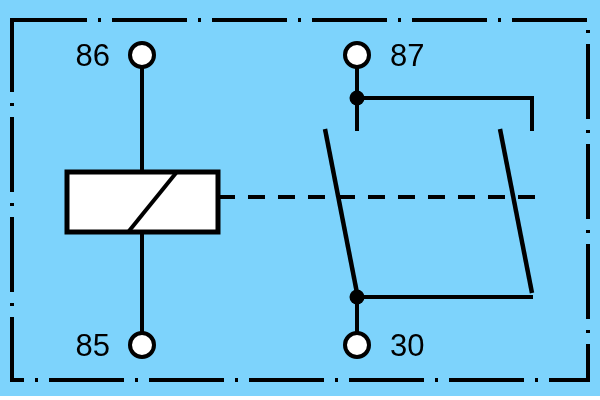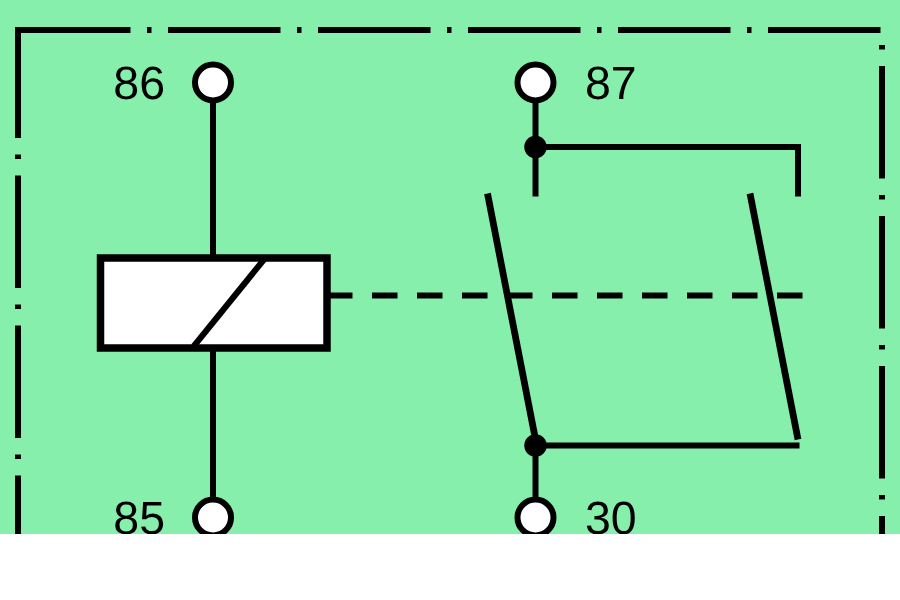--- a/index.html
+++ b/index.html
@@ -6,22 +6,22 @@
     margin: 0;
     padding: 0;
     background: #ffffff;
   }
   body {
     font-family: "Liberation Sans", sans-serif;
   }
   #diagram-root {
     position: relative;
     width: 600px;
-    height: 356px;
-    background: #86efac;
+    height: 396px;
+    background: #7dd3fc;
     overflow: hidden;
   }
   #schematic-svg {
     display: block;
     width: 600px;
     height: 400px;
   }
   .terminal-label {
     font-family: "Liberation Sans", sans-serif;
     font-size: 31px;

